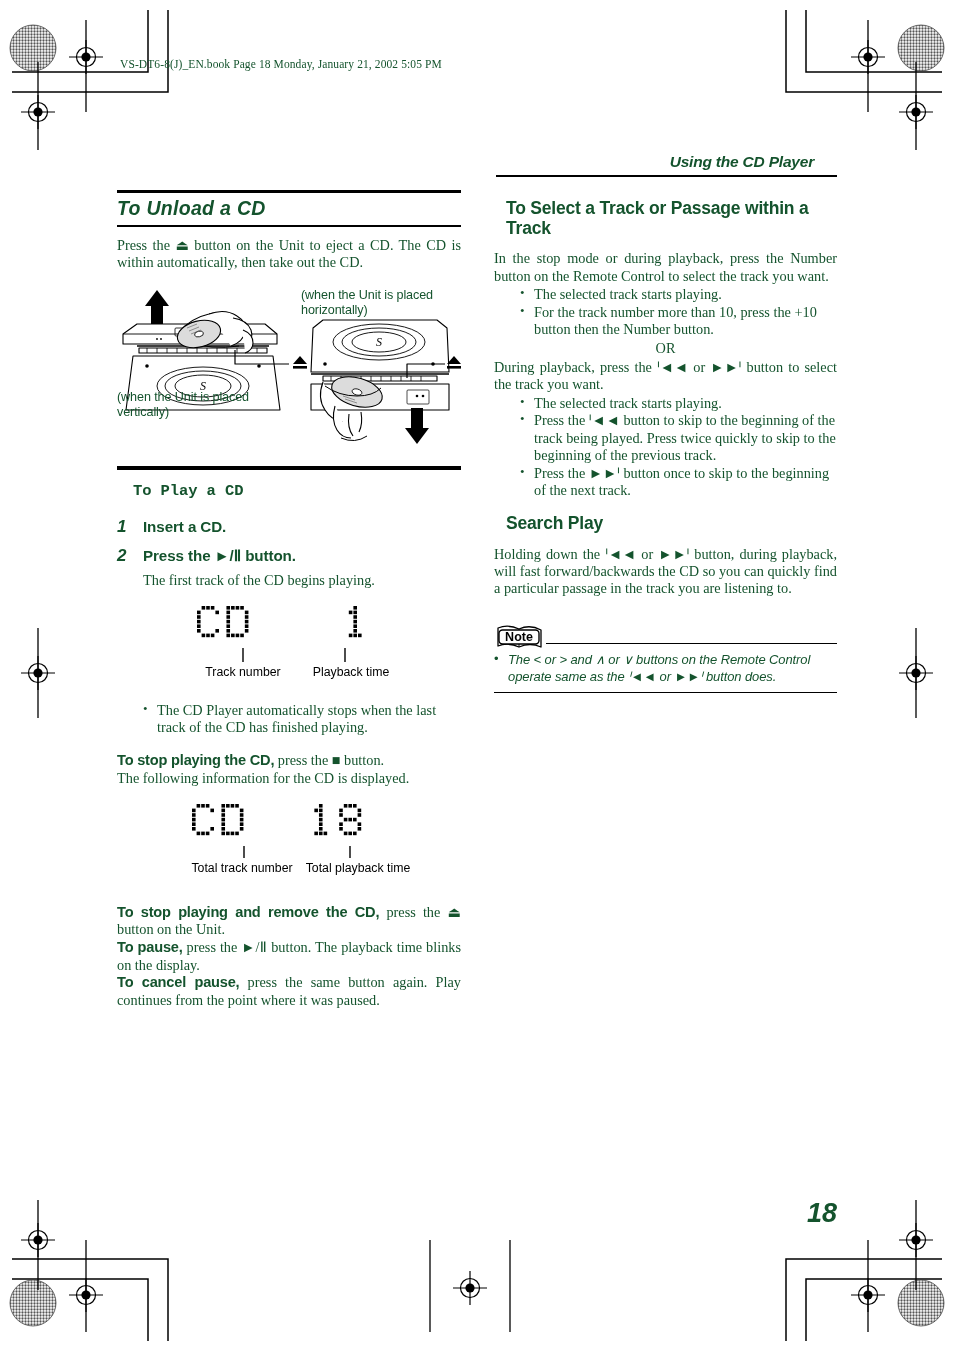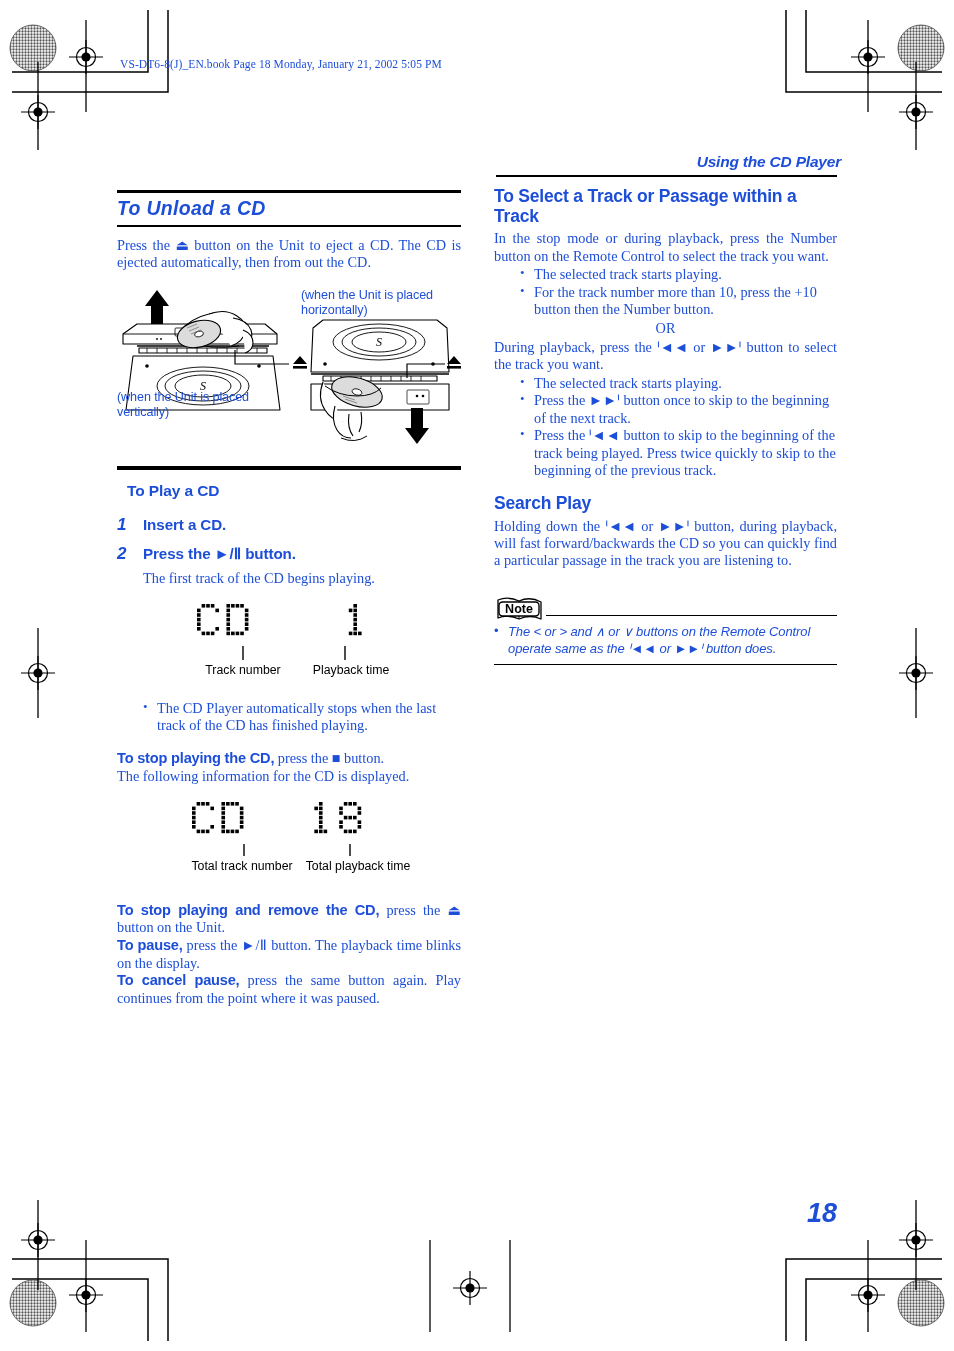--- a/index.html
+++ b/index.html
@@ -7,21 +7,21 @@
     padding: 0;
     background: #ffffff;
   }
   .page {
     position: relative;
     width: 954px;
     height: 1351px;
     background: #ffffff;
     overflow: hidden;
     font-family: "Liberation Serif", "DejaVu Serif", serif;
-    color: #1d4ed8;
+    color: #14532d;
   }
 
   
   .crop-svg {
     position: absolute;
     left: 0; top: 0;
     width: 954px; height: 1351px;
     pointer-events: none;
   }
 
@@ -32,21 +32,21 @@
     top: 58px;
     font-family: "Liberation Serif", serif;
     font-size: 11.5px;
     letter-spacing: 0.1px;
     white-space: nowrap;
   }
 
   
   .running-head {
     position: absolute;
-    left: 500px;
+    left: 473px;
     top: 153px;
     width: 341px;
     text-align: right;
     font-family: "Liberation Sans Narrow", "Liberation Sans", sans-serif;
     font-weight: bold;
     font-style: italic;
     font-size: 15.5px;
     letter-spacing: -0.2px;
   }
   .running-rule {
@@ -84,29 +84,29 @@
     padding: 4px 0 5px 0;
   }
   .rule-thick { height: 2.6px; background: #000; width: 100%; }
   .rule-thin  { height: 1.6px; background: #000; width: 100%; }
 
   .h2-sans {
     font-family: "Liberation Sans Narrow", "Liberation Sans", sans-serif;
     font-weight: bold;
     font-size: 17.5px;
     letter-spacing: -0.2px;
-    margin: 0;
+    margin: 12px;
     line-height: 1.15;
   }
   .h3-sans {
-    font-family: Liberation Sans, sans-serif;
+    font-family: Liberation Mono, monospace;
     font-weight: bold;
     font-size: 15.5px;
     letter-spacing: -0.1px;
-    margin: 10px;
+    margin: 16px;
     line-height: 1.2;
   }
 
   
   .body {
     font-family: "Liberation Serif", serif;
     font-size: 14.3px;
     line-height: 1.22;
     text-align: justify;
     margin: 0;
@@ -307,21 +307,21 @@
 
   <div class="running-head">Using the CD Player</div>
   <div class="running-rule"></div>
 
   <div class="col-left">
 
     <div class="rule-thick"></div>
     <div class="h1-italic">To Unload a CD</div>
     <div class="rule-thin"></div>
 
-    <p class="body" style="margin-top:10px;">Press the ⏏ button on the Unit to eject a CD. The CD is ejected automatically, then from out the CD.</p>
+    <p class="body" style="margin-top:10px;">Press the ⏏ button on the Unit to eject a CD. The CD is within automatically, then take out the CD.</p>
 
     <div class="illus" style="margin-top:14px;">
       <svg width="344" height="160" viewBox="0 0 344 160">
         <g fill="none" stroke="#000" stroke-width="1.1" stroke-linejoin="round">
 
           <path d="M40 4 L52 20 L46 20 L46 40 L34 40 L34 20 L28 20 Z" fill="#000" stroke="none"></path>
 
           <path d="M6 48 L20 38 L148 38 L160 48 L160 58 L6 58 Z" fill="#fff"></path>
           <path d="M6 48 L160 48" stroke-width="0.9"></path>
           <rect x="58" y="42" width="16" height="8" rx="1" stroke-width="0.8"></rect>
@@ -743,22 +743,22 @@
       <li>The selected track starts playing.</li>
       <li>For the track number more than 10, press the +10 button then the Number button.</li>
     </ul>
 
     <div class="center-or" style="margin-top:2px;">OR</div>
 
     <p class="body" style="margin-top:1px;">During playback, press the ᑊ◄◄ or ►►ᑊ button to select the track you want.</p>
 
     <ul class="bullets" style="margin-top:1px;">
       <li>The selected track starts playing.</li>
+      <li>Press the ᑊ◄◄ button to skip to the beginning of the track being played. Press twice quickly to skip to the beginning of the previous track.</li>
       <li>Press the ►►ᑊ button once to skip to the beginning of the next track.</li>
-      <li>Press the ᑊ◄◄ button to skip to the beginning of the track being played. Press twice quickly to skip to the beginning of the previous track.</li>
     </ul>
 
     <div class="h2-sans" style="margin-top:14px;">Search Play</div>
     <p class="body" style="margin-top:4px;">Holding down the ᑊ◄◄ or ►►ᑊ button, during playback, will fast forward/backwards the CD so you can quickly find a particular passage in the track you are listening to.</p>
 
     <div class="notebox" style="margin-top:24px;">
       <div class="note-head">
         <svg width="52" height="30" viewBox="0 0 52 30" style="position:absolute;left:0;top:0;">
           <g fill="#fff" stroke="#000" stroke-width="1.3" stroke-linejoin="round">
             <path d="M4 6 q10 -4 21 1 q11 -5 22 1 L47 25 q-11 -5 -22 0 q-11 -5 -21 -1 Z"></path>

